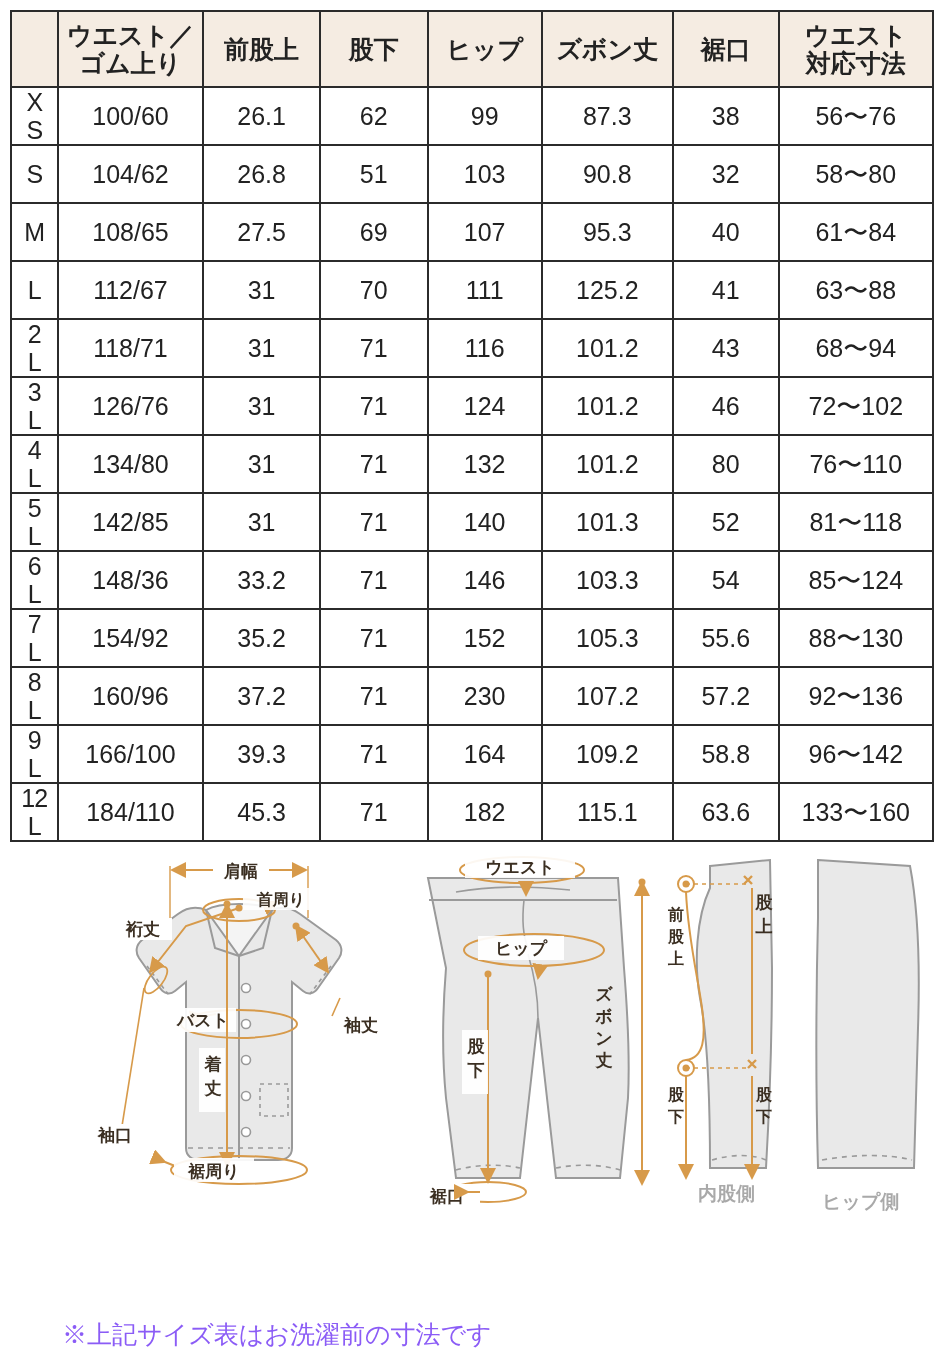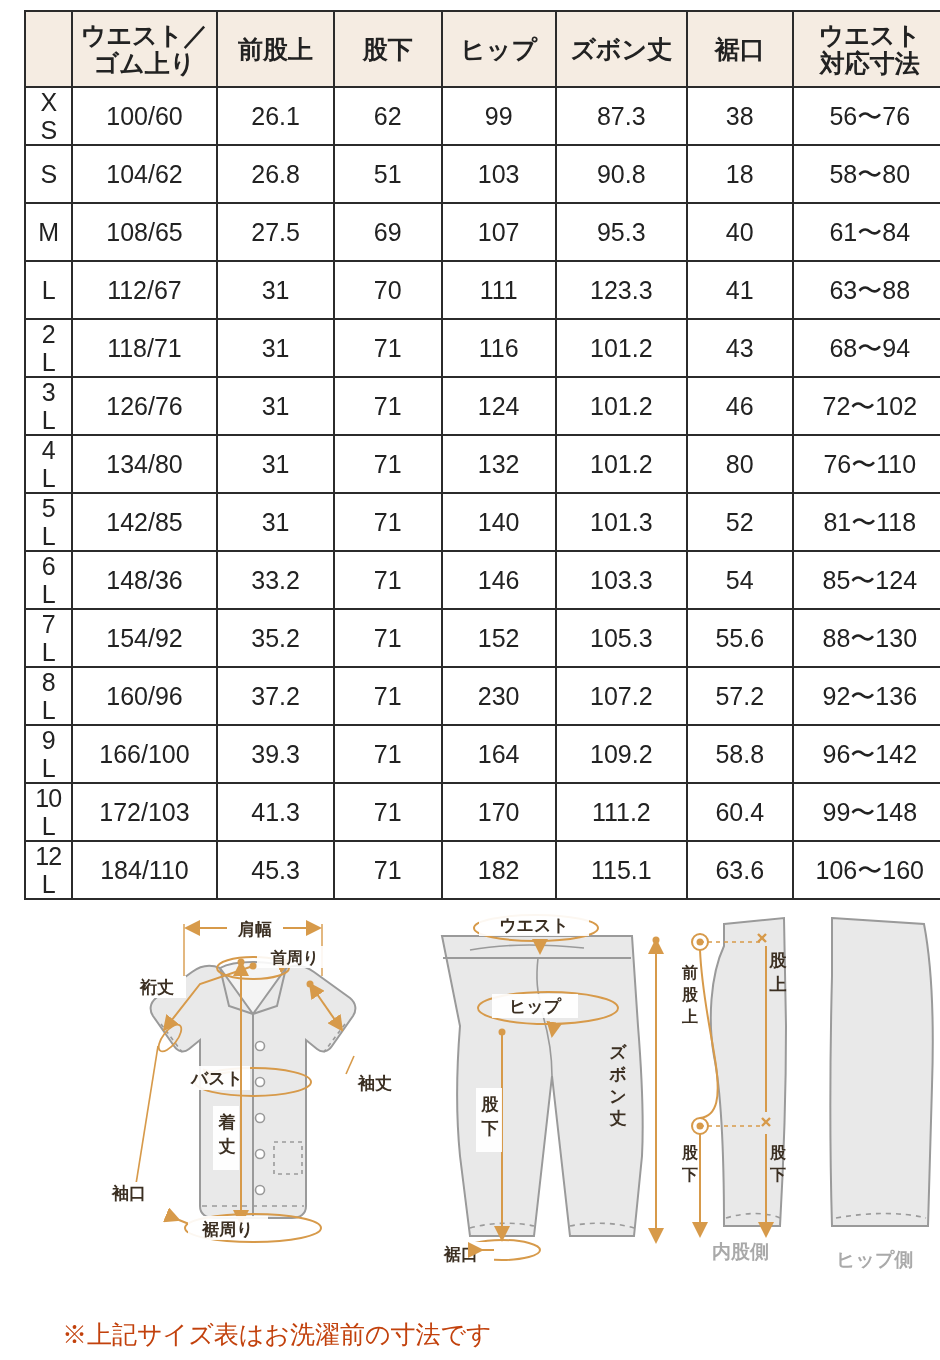--- a/index.html
+++ b/index.html
@@ -13,21 +13,21 @@
     font-family: "Liberation Sans", sans-serif;
     color: #1a1a1a;
     position: relative;
     overflow: hidden;
   }
   .page {
     width: 940px;
     height: 1360px;
     position: relative;
     box-sizing: border-box;
-    padding: 10px 8px 0 24px;
+    padding: 10px 8px 0 10px;
   }
 
   
   table.size-table {
     border-collapse: collapse;
     width: 924px;
     table-layout: fixed;
     margin: 0 auto;
   }
   table.size-table th,
@@ -73,21 +73,21 @@
     height: 400px;
     margin-top: 6px;
   }
   .diagrams svg { display: block; }
 
   .note {
     position: absolute;
     left: 62px;
     top: 1318px;
     font-size: 25px;
-    color: #c2410c;
+    color: #8b5cf6;
     white-space: nowrap;
   }
 </style>
 </head>
 <body>
 
 <div class="page">
 
   <table class="size-table">
     <colgroup>
@@ -134,21 +134,21 @@
         </tr>
         <tr>
           <td class="size-cell">
             <span class="stack">S</span>
           </td>
           <td>104/62</td>
           <td>26.8</td>
           <td>51</td>
           <td>103</td>
           <td>90.8</td>
-          <td>18</td>
+          <td>32</td>
           <td>58〜80</td>
         </tr>
         <tr>
           <td class="size-cell">
             <span class="stack">M</span>
           </td>
           <td>108/65</td>
           <td>27.5</td>
           <td>69</td>
           <td>107</td>
@@ -157,21 +157,21 @@
           <td>61〜84</td>
         </tr>
         <tr>
           <td class="size-cell">
             <span class="stack">L</span>
           </td>
           <td>112/67</td>
           <td>31</td>
           <td>70</td>
           <td>111</td>
-          <td>123.3</td>
+          <td>125.2</td>
           <td>41</td>
           <td>63〜88</td>
         </tr>
         <tr>
           <td class="size-cell">
             <span class="stack">2</span>
             <span class="stack">L</span>
           </td>
           <td>118/71</td>
           <td>31</td>
@@ -267,43 +267,30 @@
           <td>166/100</td>
           <td>39.3</td>
           <td>71</td>
           <td>164</td>
           <td>109.2</td>
           <td>58.8</td>
           <td>96〜142</td>
         </tr>
         <tr>
           <td class="size-cell">
-            <span class="stack">10</span>
-            <span class="stack">L</span>
-          </td>
-          <td>172/103</td>
-          <td>41.3</td>
-          <td>71</td>
-          <td>170</td>
-          <td>111.2</td>
-          <td>60.4</td>
-          <td>99〜148</td>
-        </tr>
-        <tr>
-          <td class="size-cell">
             <span class="stack">12</span>
             <span class="stack">L</span>
           </td>
           <td>184/110</td>
           <td>45.3</td>
           <td>71</td>
           <td>182</td>
           <td>115.1</td>
           <td>63.6</td>
-          <td>106〜160</td>
+          <td>133〜160</td>
         </tr>
       </tbody>
   </table>
 
   <div class="diagrams">
     <svg width="940" height="400" viewBox="0 0 940 400" xmlns="http://www.w3.org/2000/svg">
       <defs>
         <marker id="arrA" markerWidth="8" markerHeight="8" refX="7" refY="4" orient="auto">
           <path d="M0,0 L8,4 L0,8 z" fill="#d79a4a"></path>
         </marker>

